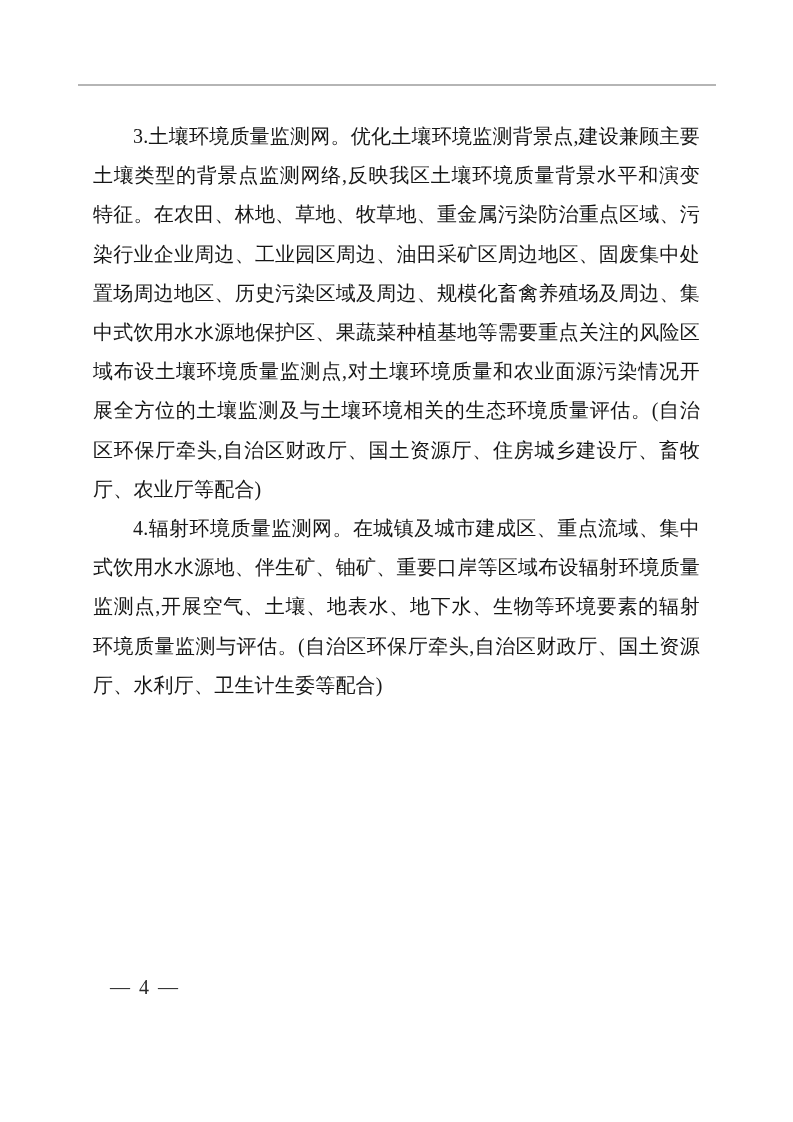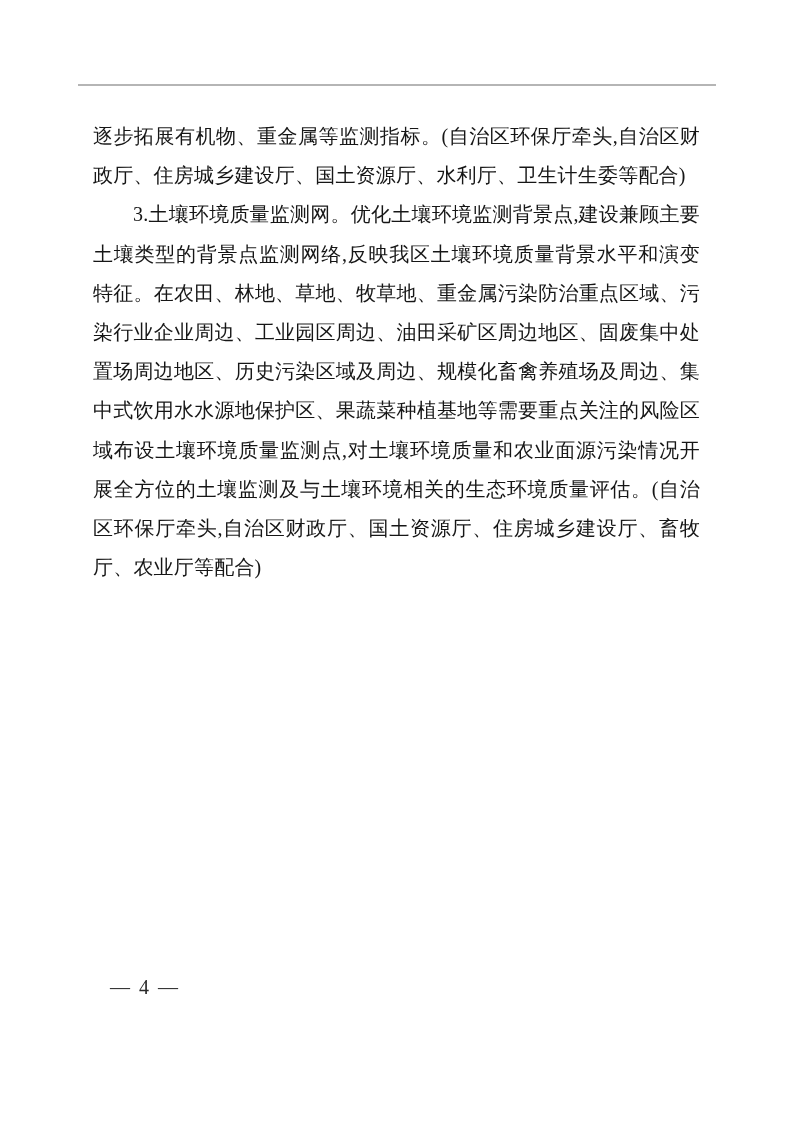--- a/index.html
+++ b/index.html
@@ -52,18 +52,18 @@
     white-space: pre;
   }
 </style>
 </head>
 <body>
 
 <div class="page">
   <div class="top-rule"></div>
 
   <div class="content">
-    <p class="para">逐步拓展有机物、重金属等监测指标。(自治区环保厅牵头,自治区财政厅、住房城乡建设厅、国土资源厅、水利厅、卫生计生委等配合)</p>
     <p class="para indent">3.土壤环境质量监测网。优化土壤环境监测背景点,建设兼顾主要土壤类型的背景点监测网络,反映我区土壤环境质量背景水平和演变特征。在农田、林地、草地、牧草地、重金属污染防治重点区域、污染行业企业周边、工业园区周边、油田采矿区周边地区、固废集中处置场周边地区、历史污染区域及周边、规模化畜禽养殖场及周边、集中式饮用水水源地保护区、果蔬菜种植基地等需要重点关注的风险区域布设土壤环境质量监测点,对土壤环境质量和农业面源污染情况开展全方位的土壤监测及与土壤环境相关的生态环境质量评估。(自治区环保厅牵头,自治区财政厅、国土资源厅、住房城乡建设厅、畜牧厅、农业厅等配合)</p>
+    <p class="para indent">4.辐射环境质量监测网。在城镇及城市建成区、重点流域、集中式饮用水水源地、伴生矿、铀矿、重要口岸等区域布设辐射环境质量监测点,开展空气、土壤、地表水、地下水、生物等环境要素的辐射环境质量监测与评估。(自治区环保厅牵头,自治区财政厅、国土资源厅、水利厅、卫生计生委等配合)</p>
   </div>
 
   <div class="footer">— 4 —</div>
 </div>
 
 </body></html>

